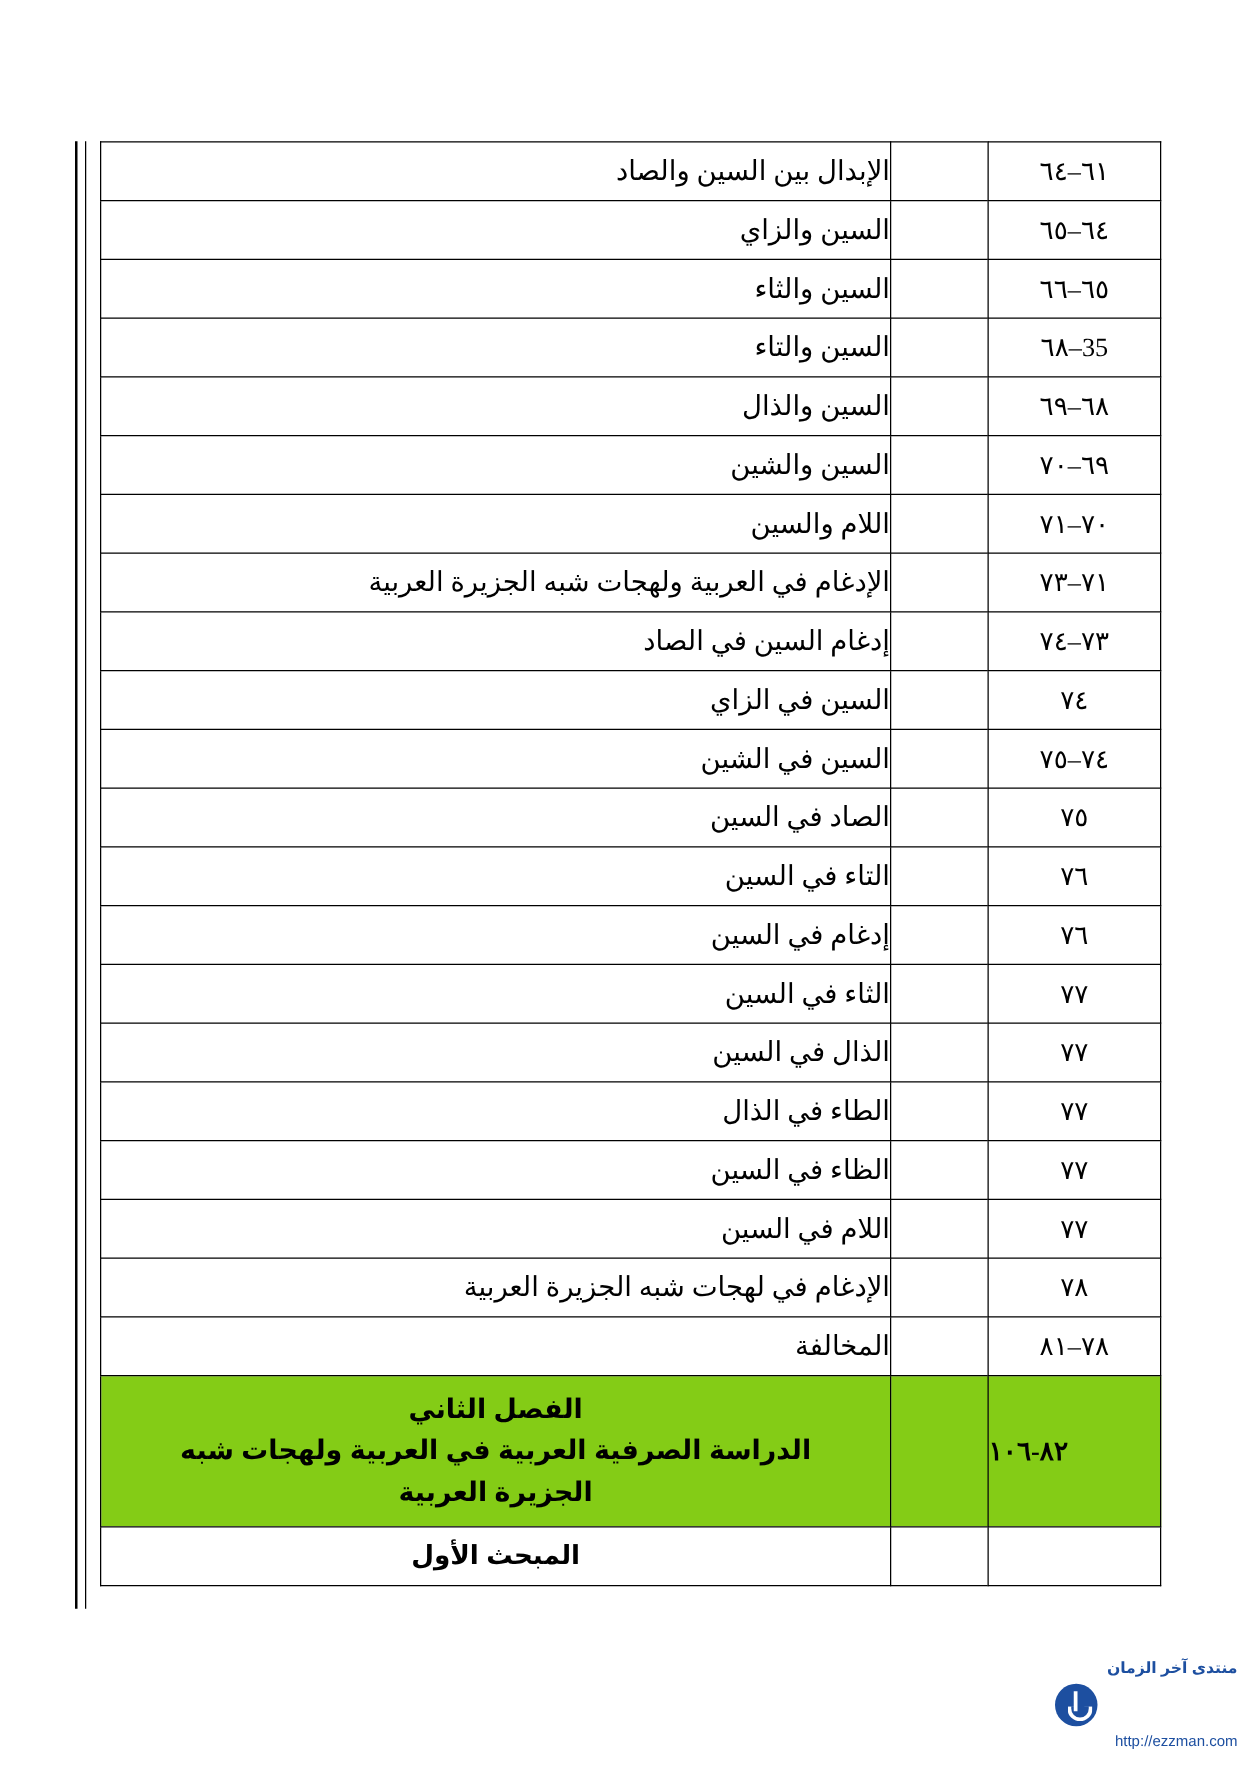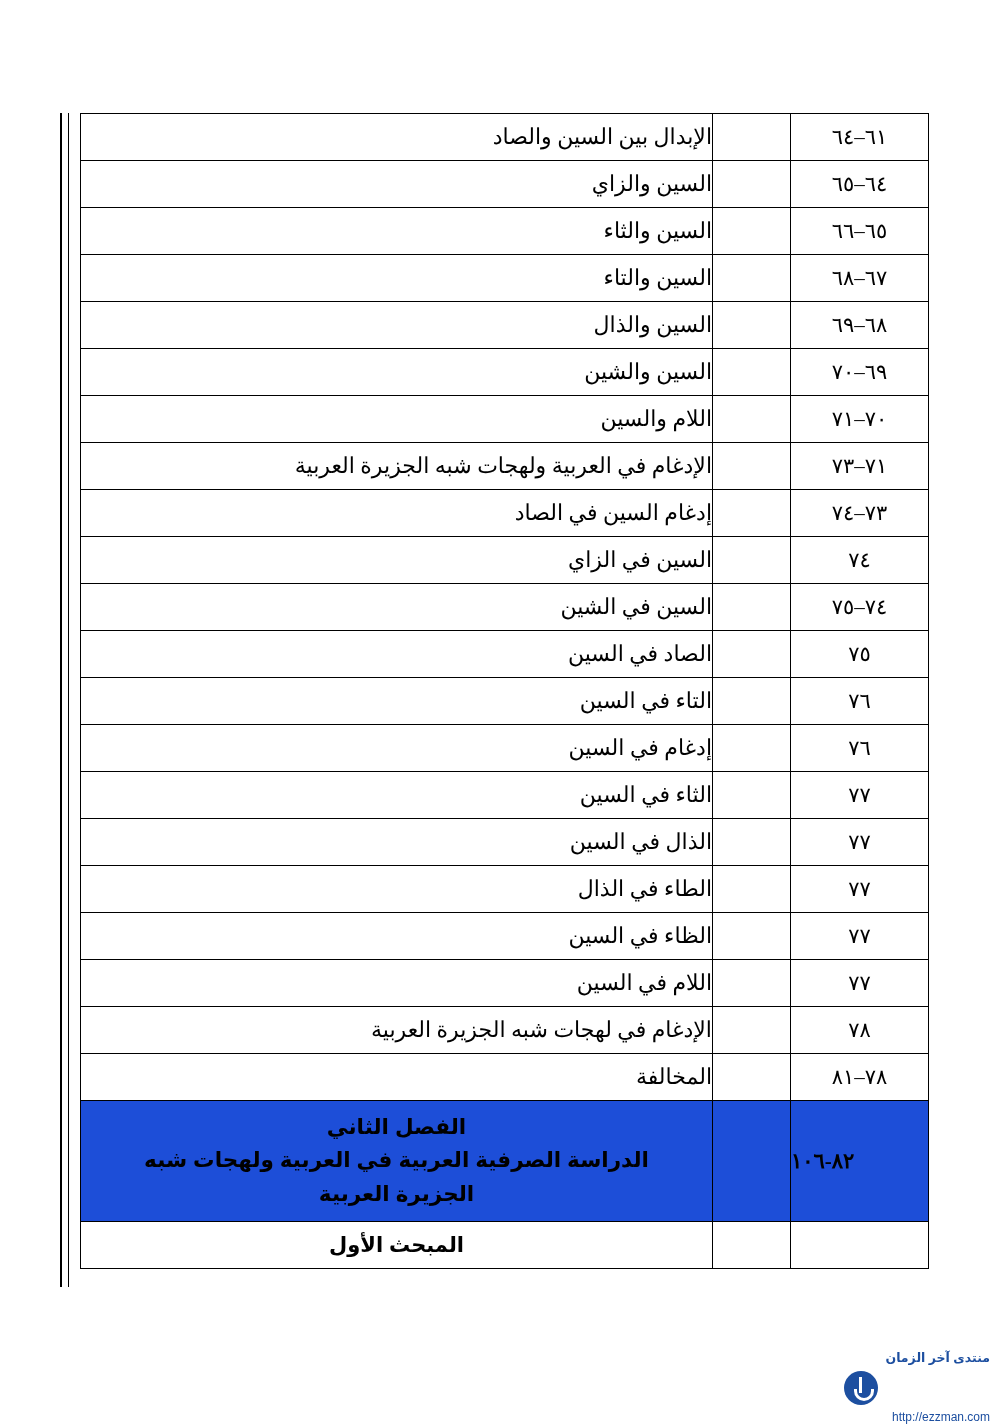--- a/index.html
+++ b/index.html
@@ -54,21 +54,21 @@
   }
   .cell-title {
     text-align: right;
     font-size: 22px;
     padding: 0 14px 0 14px;
     height: 46px;
   }
 
   
   tr.chapter-row td {
-    background: #1d4ed8;
+    background: #84cc16;
   }
   tr.chapter-row .cell-page {
     font-size: 21px;
     font-weight: bold;
     text-align: left;
   }
   tr.chapter-row .cell-title {
     text-align: center;
     font-weight: bold;
     font-size: 21.5px;
@@ -101,21 +101,21 @@
     top: 113px;
     width: 0;
     height: 1174px;
     border-left: 1px solid #000000;
   }
 
   
   .footer-badge {
     position: absolute;
     right: 18px;
-    bottom: 0;
+    bottom: 24px;
     display: flex;
     align-items: center;
     gap: 8px;
     direction: rtl;
   }
   .footer-badge .logo {
     width: 34px;
     height: 34px;
     border-radius: 50%;
     background: #1d4fa0;
@@ -189,21 +189,21 @@
           <td class="cell-page">٦٤–٦٥</td>
           <td class="cell-mid"></td>
           <td class="cell-title">السين والزاي</td>
         </tr>
         <tr>
           <td class="cell-page">٦٥–٦٦</td>
           <td class="cell-mid"></td>
           <td class="cell-title">السين والثاء</td>
         </tr>
         <tr>
-          <td class="cell-page">٦٧–٦٨</td>
+          <td class="cell-page">35–٦٨</td>
           <td class="cell-mid"></td>
           <td class="cell-title">السين والتاء</td>
         </tr>
         <tr>
           <td class="cell-page">٦٨–٦٩</td>
           <td class="cell-mid"></td>
           <td class="cell-title">السين والذال</td>
         </tr>
         <tr>
           <td class="cell-page">٦٩–٧٠</td>

